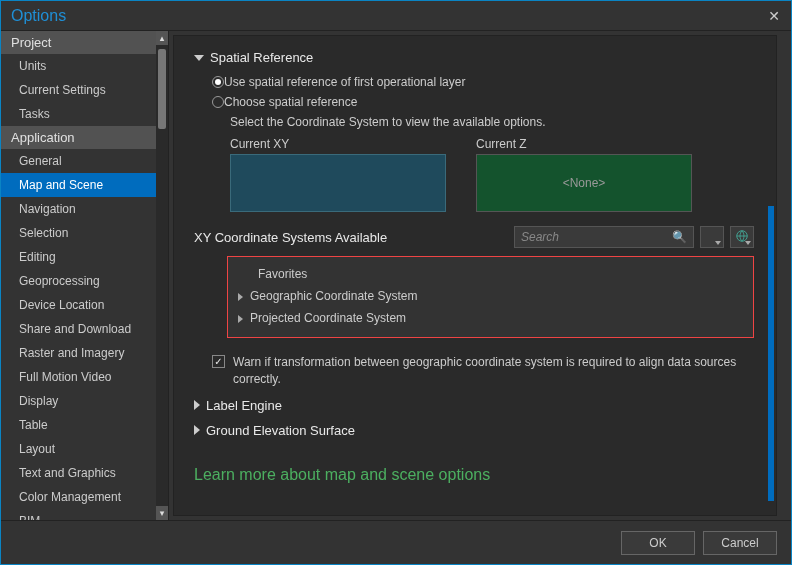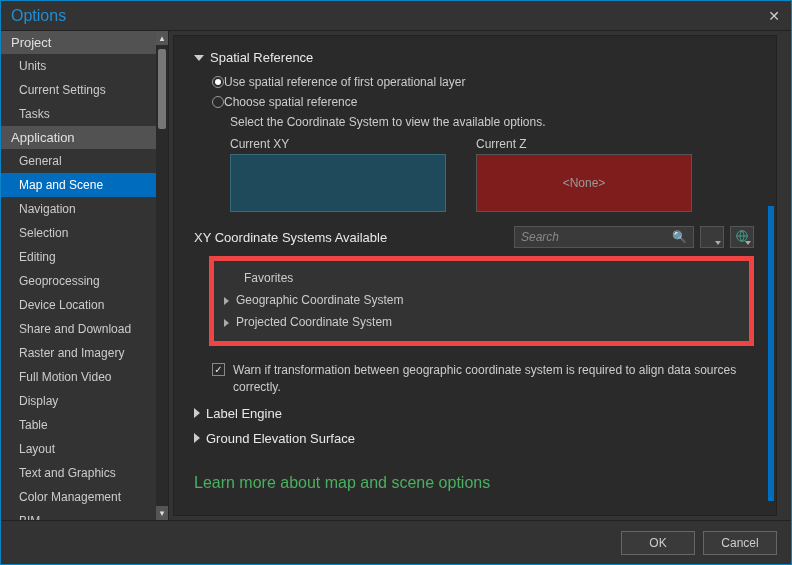--- a/index.html
+++ b/index.html
@@ -150,21 +150,21 @@
   }
   .xy-col { display: flex; flex-direction: column; }
   .xy-label { font-size: 12px; color: var(--text); margin-bottom: 3px; }
   .xy-box {
     width: 216px; height: 58px;
     border: 1px solid #555;
     display: flex; align-items: center; justify-content: center;
     color: #999;
   }
   .xy-box.darkblue { background: var(--bg-inset); border-color: #3a6a7a; }
-  .xy-box.gray { background: #7f1d1d; align-items: center; }
+  .xy-box.gray { background: #14532d; align-items: center; }
   .avail-row {
     display: flex; align-items: center; gap: 6px;
     margin: 14px 0 8px 0;
   }
   .avail-label {
     flex: 1; font-size: 13px; color: #e8e8e8;
   }
   .search-box {
     width: 180px; height: 22px;
     background: #3a3a3a; border: 1px solid #555;
@@ -182,22 +182,22 @@
     color: #ccc;
     position: relative;
   }
   .toolbtn .drop {
     position: absolute; right: 2px; bottom: 2px;
     border-left: 3px solid transparent; border-right: 3px solid transparent;
     border-top: 4px solid #aaa;
   }
   .globe-icn svg { width: 14px; height: 14px; }
   .tree {
-    border: 5px solid #ef4444; background: #333;
-    margin-left: 15px; padding: 6px 10px 8px 10px;
+    border: 1px solid #ef4444; background: #333;
+    margin-left: 33px; padding: 6px 10px 8px 10px;
   }
   .tree-item {
     padding: 4px 0 4px 12px;
     font-size: 12px; color: var(--text);
     position: relative;
   }
   .tree-item.caret::before {
     content: ""; position: absolute; left: 0; top: 8px;
     border-top: 4px solid transparent; border-bottom: 4px solid transparent;
     border-left: 5px solid #aaa;

